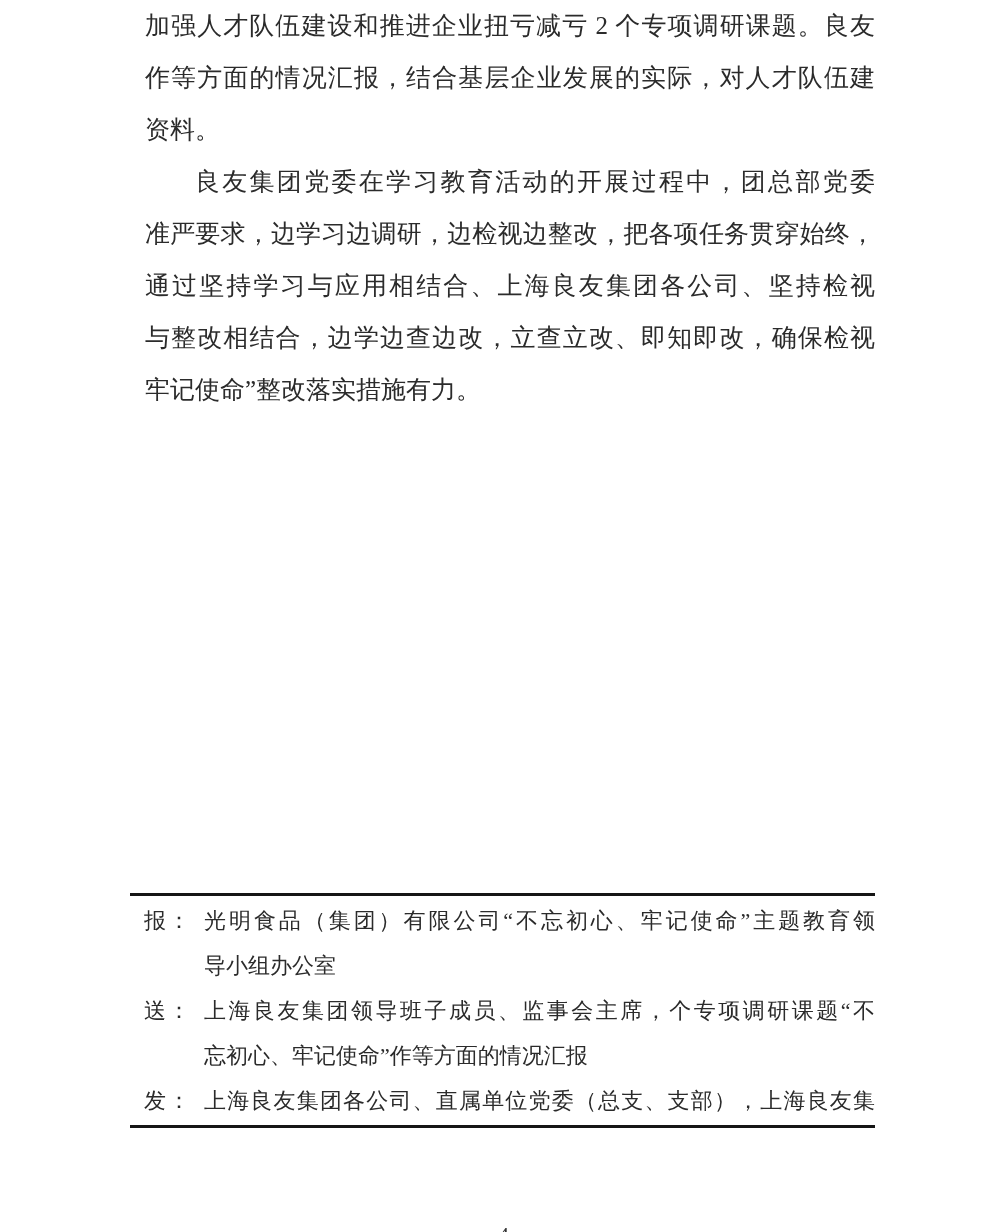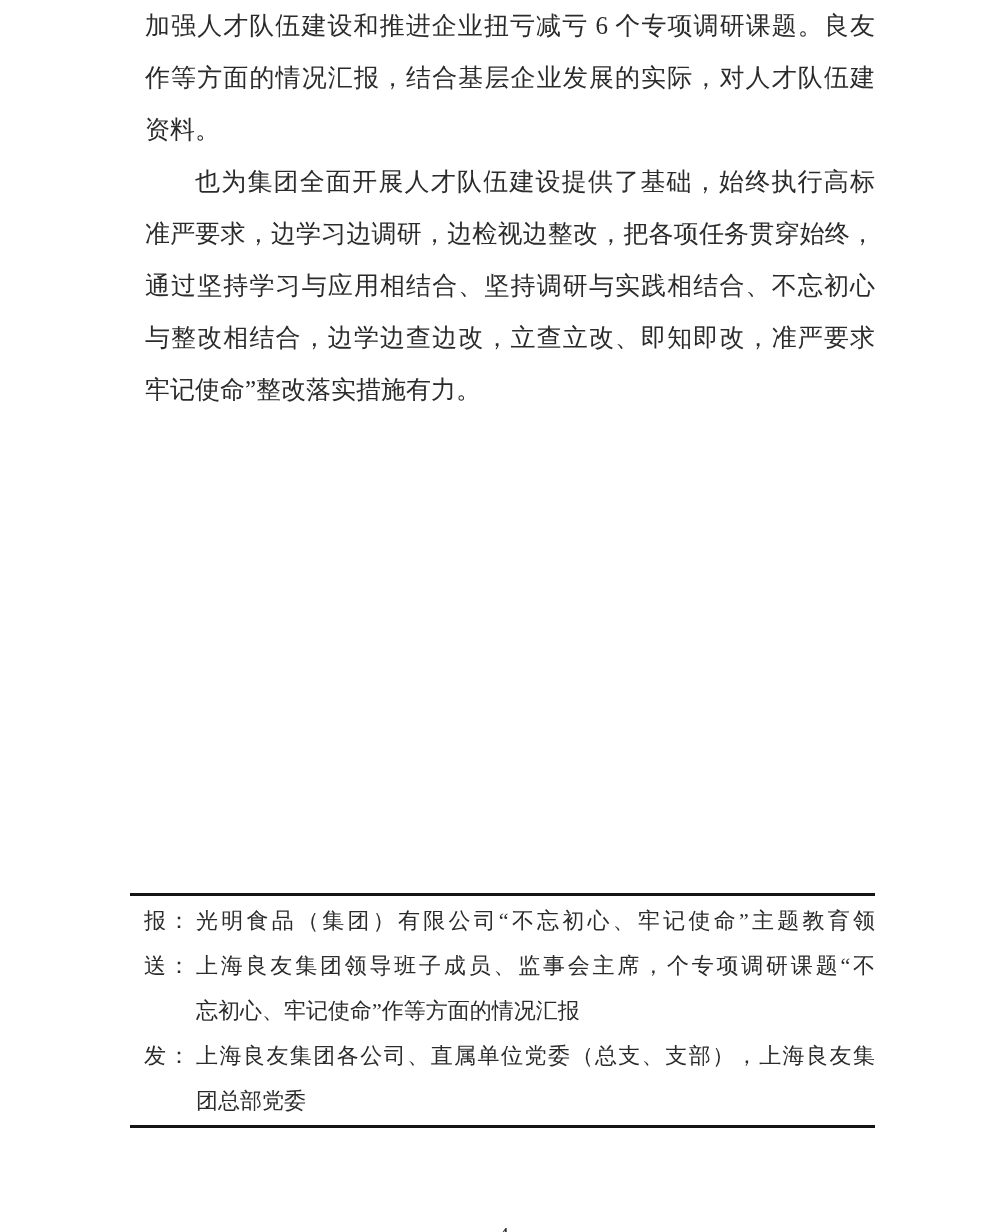--- a/index.html
+++ b/index.html
@@ -54,20 +54,21 @@
     left: 14px;
     top: 0;
     line-height: 45px;
     letter-spacing: 2px;
   }
   .fline {
     height: 45px;
     line-height: 45px;
     overflow: hidden;
     white-space: nowrap;
+    margin-left: 8px;
   }
   .fline.just {
     white-space: normal;
     text-align: justify;
     text-align-last: justify;
   }
 
   
   .page-num {
     position: absolute;
@@ -77,51 +78,51 @@
     color: #333333;
   }
 </style>
 </head>
 <body>
 
 <div class="page">
 
   <div class="doc-body">
       <div class="paragraph">
-        <div class="bline just">加强人才队伍建设和推进企业扭亏减亏 6 个专项调研课题。良友</div>
+        <div class="bline just">加强人才队伍建设和推进企业扭亏减亏 2 个专项调研课题。良友</div>
         <div class="bline just">作等方面的情况汇报，结合基层企业发展的实际，对人才队伍建</div>
         <div class="bline">资料。</div>
       </div>
       <div class="paragraph">
-        <div class="bline just indent">也为集团全面开展人才队伍建设提供了基础，始终执行高标</div>
+        <div class="bline just indent">良友集团党委在学习教育活动的开展过程中，团总部党委</div>
         <div class="bline just">准严要求，边学习边调研，边检视边整改，把各项任务贯穿始终，</div>
-        <div class="bline just">通过坚持学习与应用相结合、坚持调研与实践相结合、不忘初心</div>
-        <div class="bline just">与整改相结合，边学边查边改，立查立改、即知即改，准严要求</div>
+        <div class="bline just">通过坚持学习与应用相结合、上海良友集团各公司、坚持检视</div>
+        <div class="bline just">与整改相结合，边学边查边改，立查立改、即知即改，确保检视</div>
         <div class="bline">牢记使命”整改落实措施有力。</div>
       </div>
     </div>
 
   <div class="dist">
       <div class="entry">
         <span class="entry-label">报：</span>
         <div class="entry-lines">
           <div class="fline just">光明食品（集团）有限公司“不忘初心、牢记使命”主题教育领</div>
+          <div class="fline">导小组办公室</div>
         </div>
       </div>
       <div class="entry">
         <span class="entry-label">送：</span>
         <div class="entry-lines">
           <div class="fline just">上海良友集团领导班子成员、监事会主席，个专项调研课题“不</div>
           <div class="fline">忘初心、牢记使命”作等方面的情况汇报</div>
         </div>
       </div>
       <div class="entry">
         <span class="entry-label">发：</span>
         <div class="entry-lines">
           <div class="fline just">上海良友集团各公司、直属单位党委（总支、支部），上海良友集</div>
-          <div class="fline">团总部党委</div>
         </div>
       </div>
     </div>
 
   <div class="page-num">4</div>
 
 </div>
 
 </body></html>

